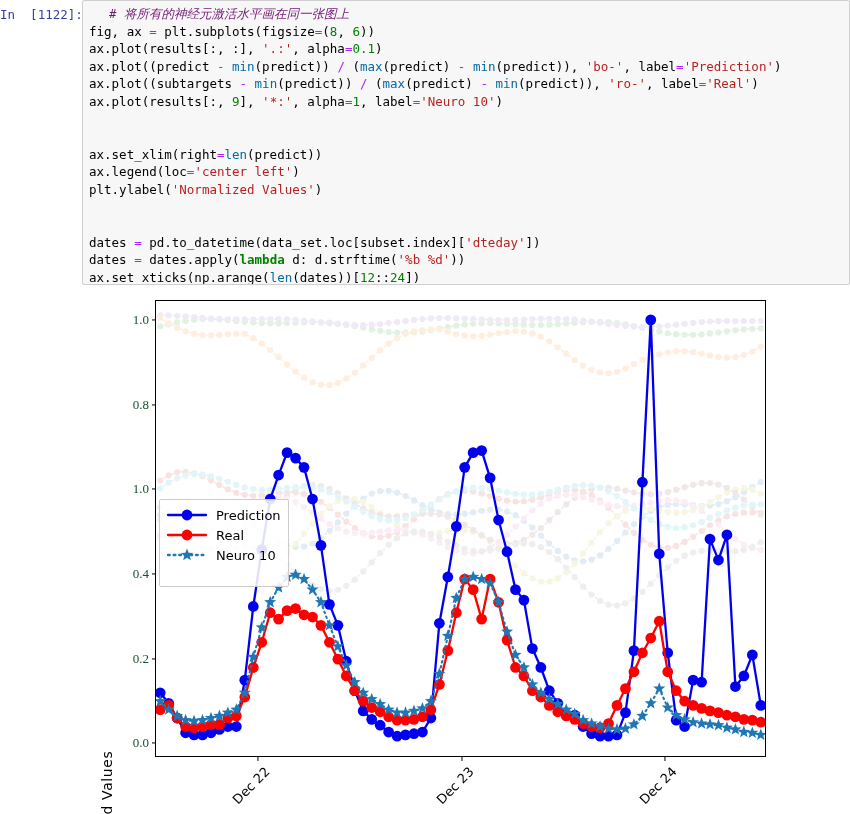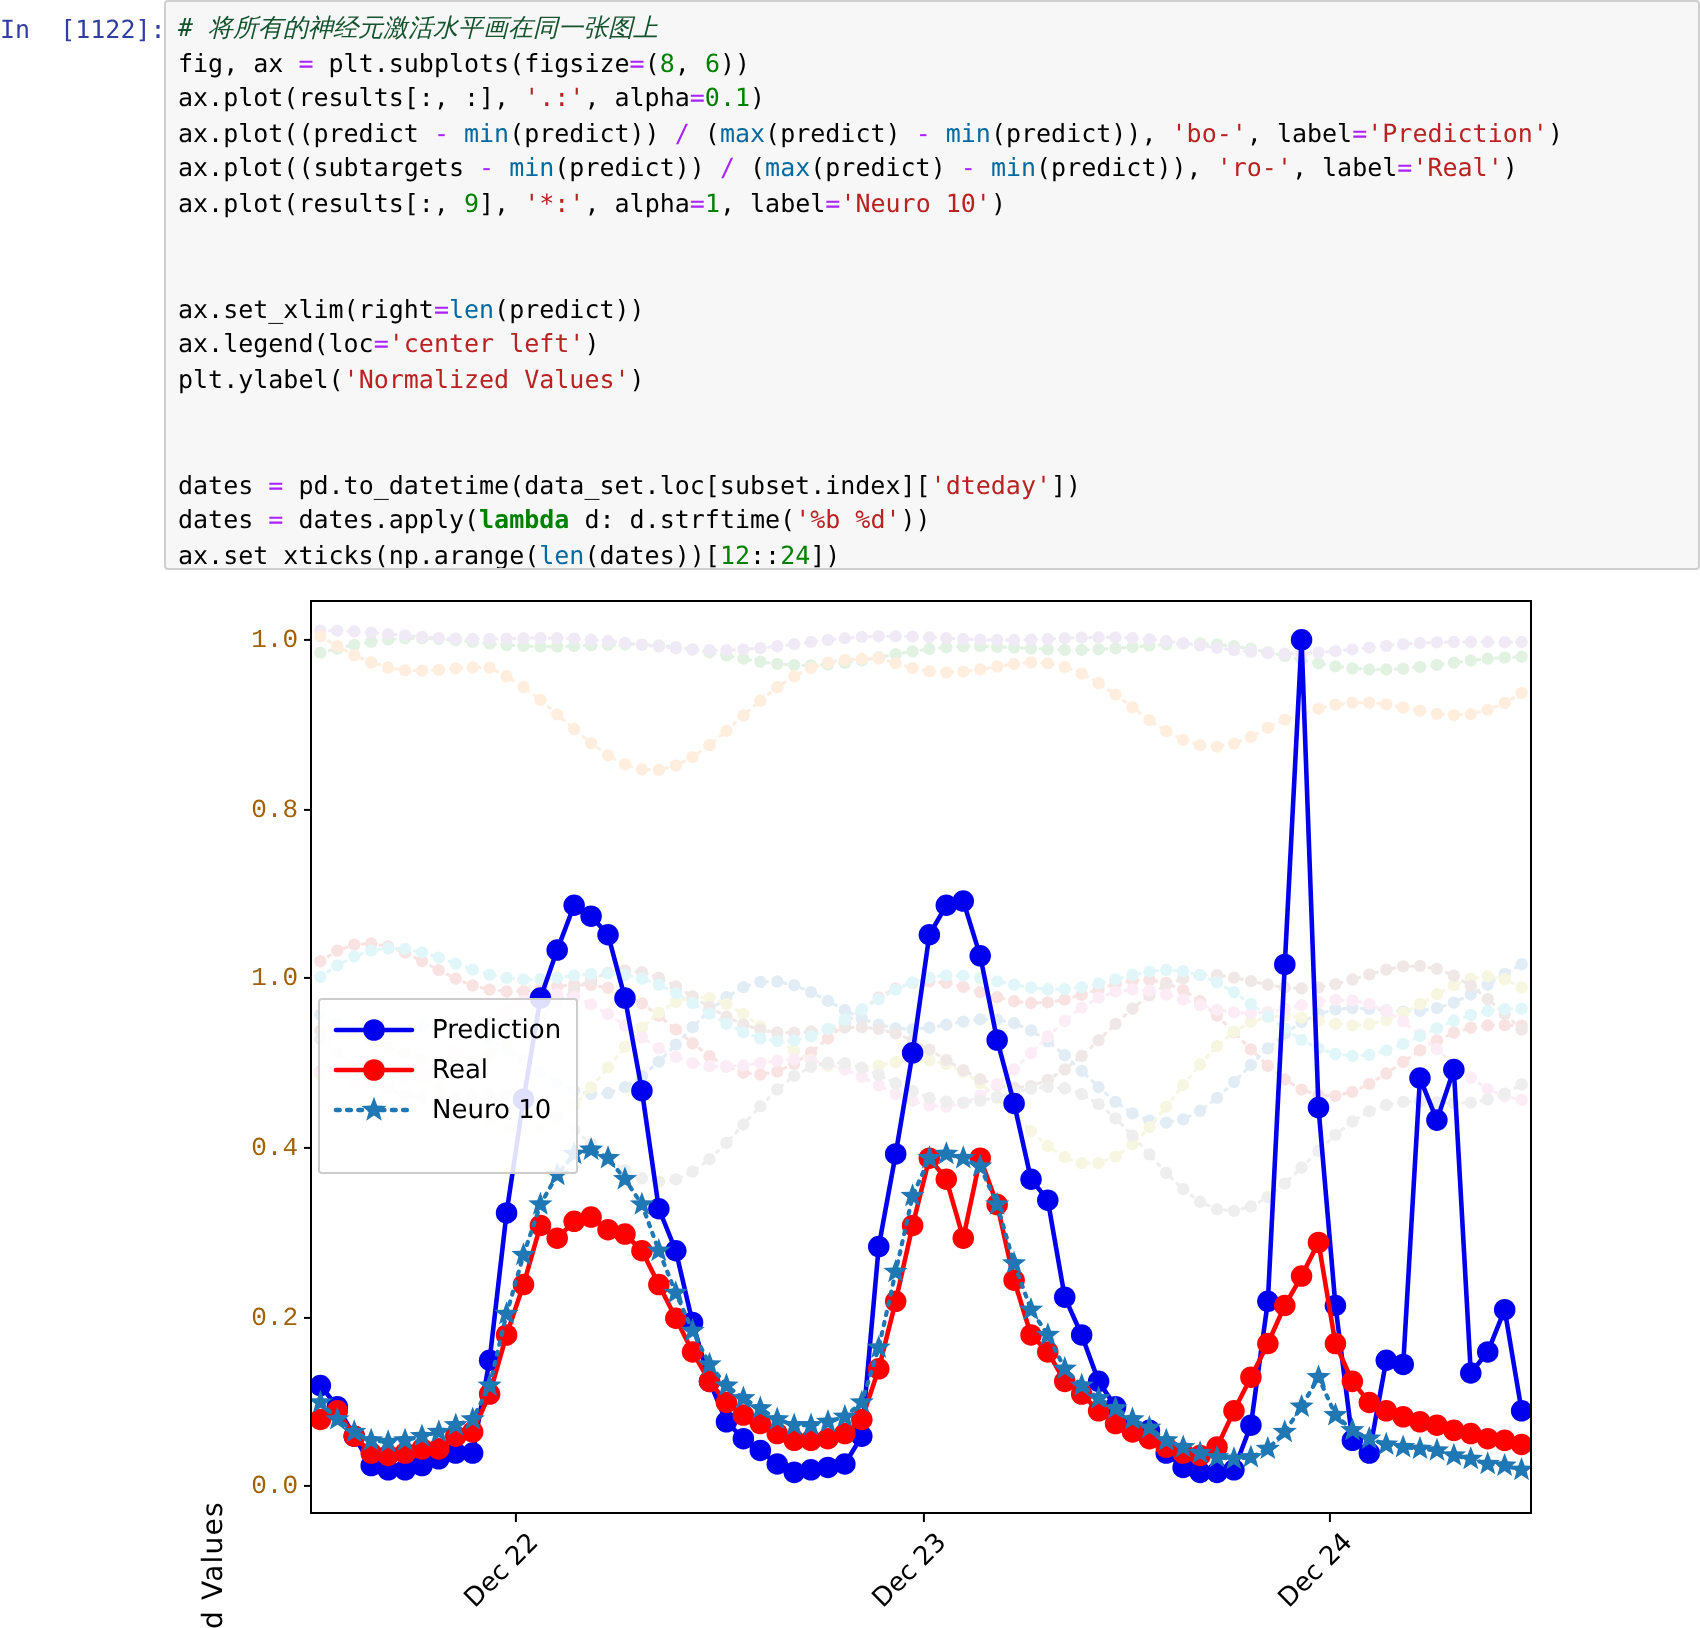--- a/index.html
+++ b/index.html
@@ -50,21 +50,21 @@
     overflow: hidden;
   }
   .code {
     font-family: "DejaVu Sans Mono", monospace;
     font-size: 12.5px;
     line-height: 17.6px;
     white-space: pre;
     color: #000000;
     margin: 0;
   }
-  .code .cmt { color: #14532d; font-style: italic; }
+  .code .cmt { color: #701a75; font-style: italic; margin-left: 20px; }
   .code .str { color: #BA2121; }
   .code .num { color: #008000; }
   .code .op  { color: #AA22FF; }
   .code .bi  { color: #0369a1; }
   .code .kw  { color: #008000; font-weight: bold; }
   .code-line { height: 17.6px; }
 
   
   .figure {
     position: absolute;
@@ -92,23 +92,23 @@
     height: 100%;
     display: block;
   }
 
   
   .ytick {
     position: absolute;
     right: 100%;
     margin-right: 7px;
     transform: translateY(-50%);
-    font-family: Liberation Mono, monospace;
+    font-family: Liberation Serif, serif;
     font-size: 13px;
-    color: #a16207;
+    color: #14532d;
     white-space: nowrap;
   }
   .ytickmark {
     position: absolute;
     right: 100%;
     width: 4.5px;
     height: 1.1px;
     background: #000;
     transform: translateY(-50%);
   }

